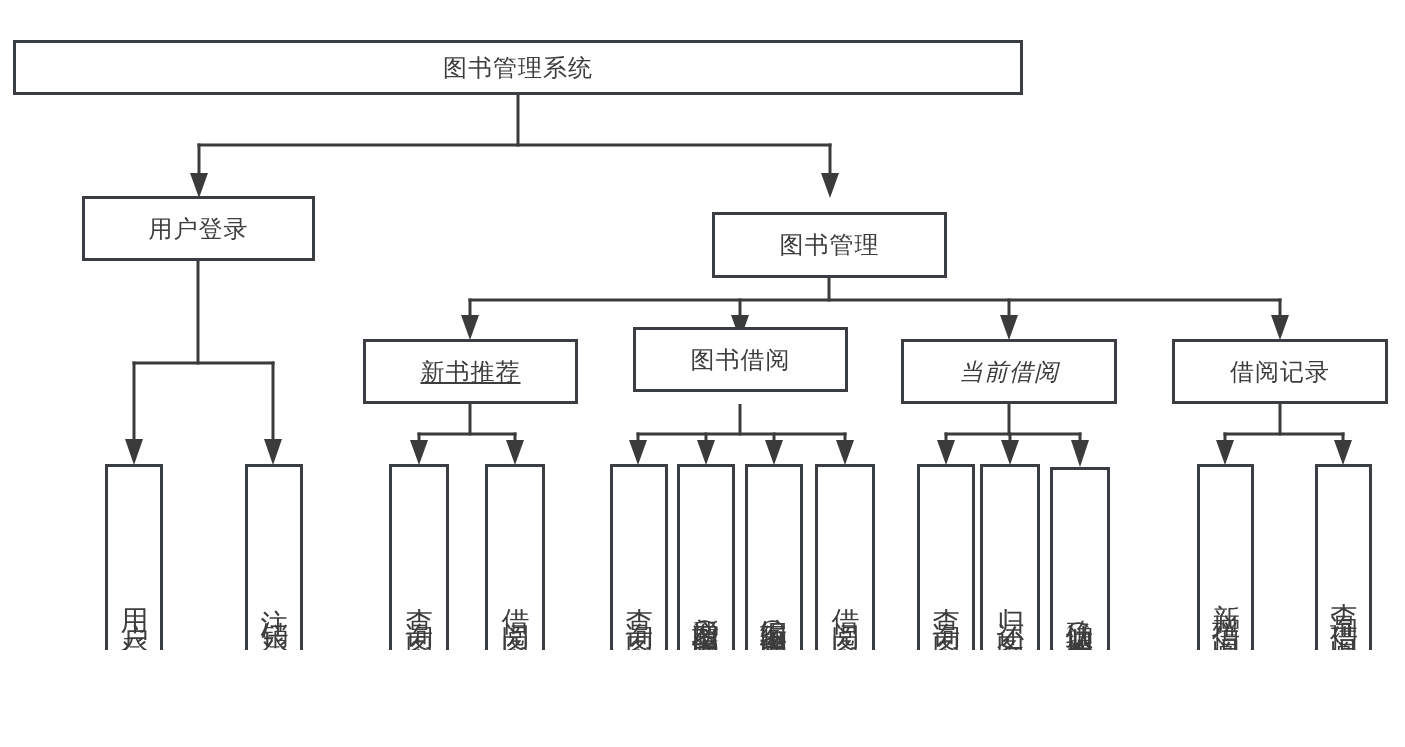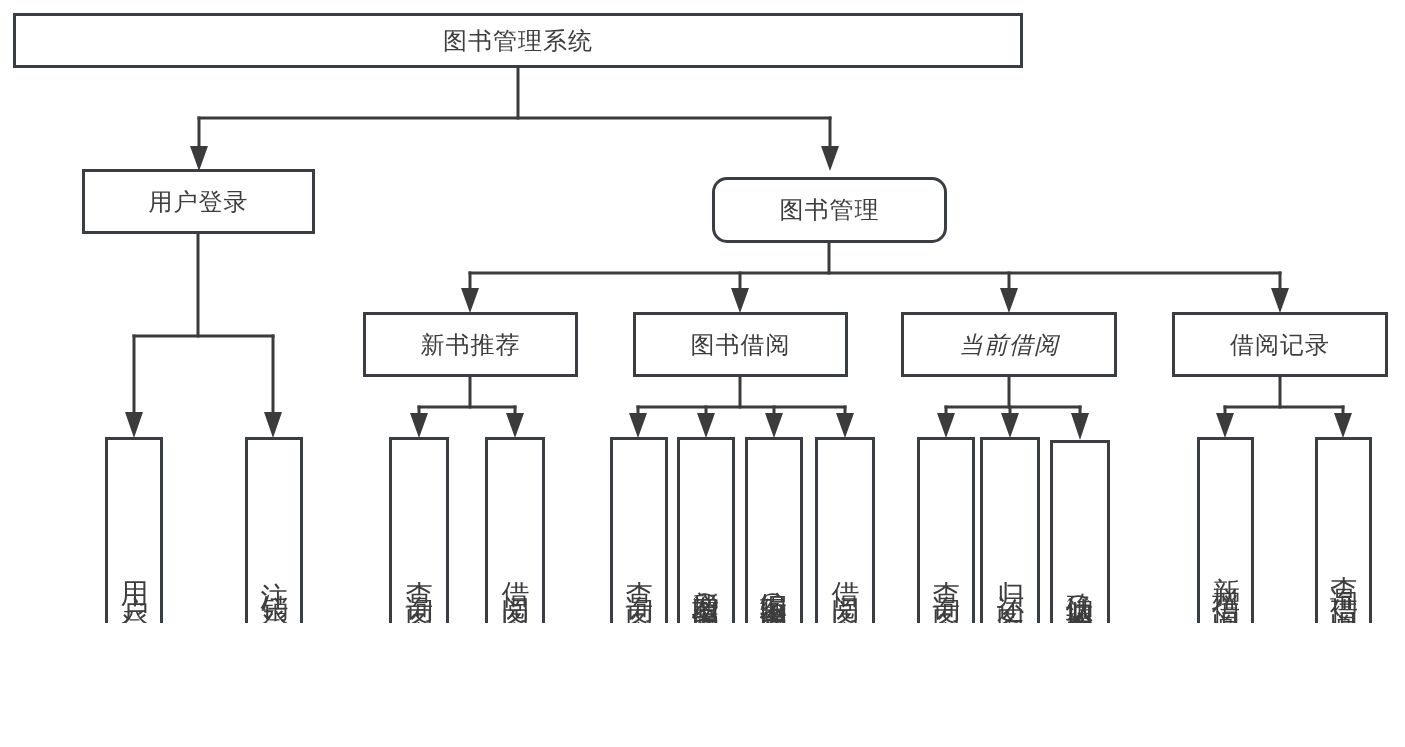--- a/index.html
+++ b/index.html
@@ -3,20 +3,21 @@
 <meta charset="utf-8">
 <style>
   html, body { margin: 0; padding: 0; background: #ffffff; }
   .canvas {
     position: relative;
     width: 1405px;
     height: 623px;
     background: #ffffff;
     overflow: hidden;
     font-family: "DejaVu Sans", "Liberation Sans", sans-serif;
+    margin-top: 27px;
   }
   .connectors { position: absolute; left: 0; top: 0; }
   .connectors line { stroke: #3b3b3b; stroke-width: 3; }
   .connectors polygon { fill: #3b3b3b; stroke: none; }
 
   .node {
     position: absolute;
     box-sizing: border-box;
     border: 3px solid #3a3e42;
     background: #ffffff;
@@ -135,28 +136,28 @@
     </g>
   </svg>
 
   <div class="node hbox" style="left:13px; top:13px; width:1010px; height:55px;">
     <span>图书管理系统</span>
   </div>
 
   <div class="node hbox" style="left:82px; top:169px; width:233px; height:65px;">
     <span>用户登录</span>
   </div>
-  <div class="node hbox" style="left:712px; top:177px; width:235px; height:66px;border-radius:15px;">
+  <div class="node hbox" style="left:712px; top:185px; width:235px; height:66px;">
     <span>图书管理</span>
   </div>
 
-  <div class="node hbox" style="left:363px; top:312px; width:215px; height:65px;">
+  <div class="node hbox" style="left:363px; top:312px; width:215px; height:65px;text-decoration:underline;">
     <span>新书推荐</span>
   </div>
-  <div class="node hbox" style="left:633px; top:312px; width:215px; height:65px;justify-content:center;">
+  <div class="node hbox" style="left:633px; top:300px; width:215px; height:65px;justify-content:center;">
     <span>图书借阅</span>
   </div>
   <div class="node hbox" style="left:901px; top:312px; width:216px; height:65px;font-style:italic;">
     <span>当前借阅</span>
   </div>
   <div class="node hbox" style="left:1172px; top:312px; width:216px; height:65px;">
     <span>借阅记录</span>
   </div>
 
   <div class="node vbox ls4" style="left:105px; top:437px; width:58px; height:300px;">

